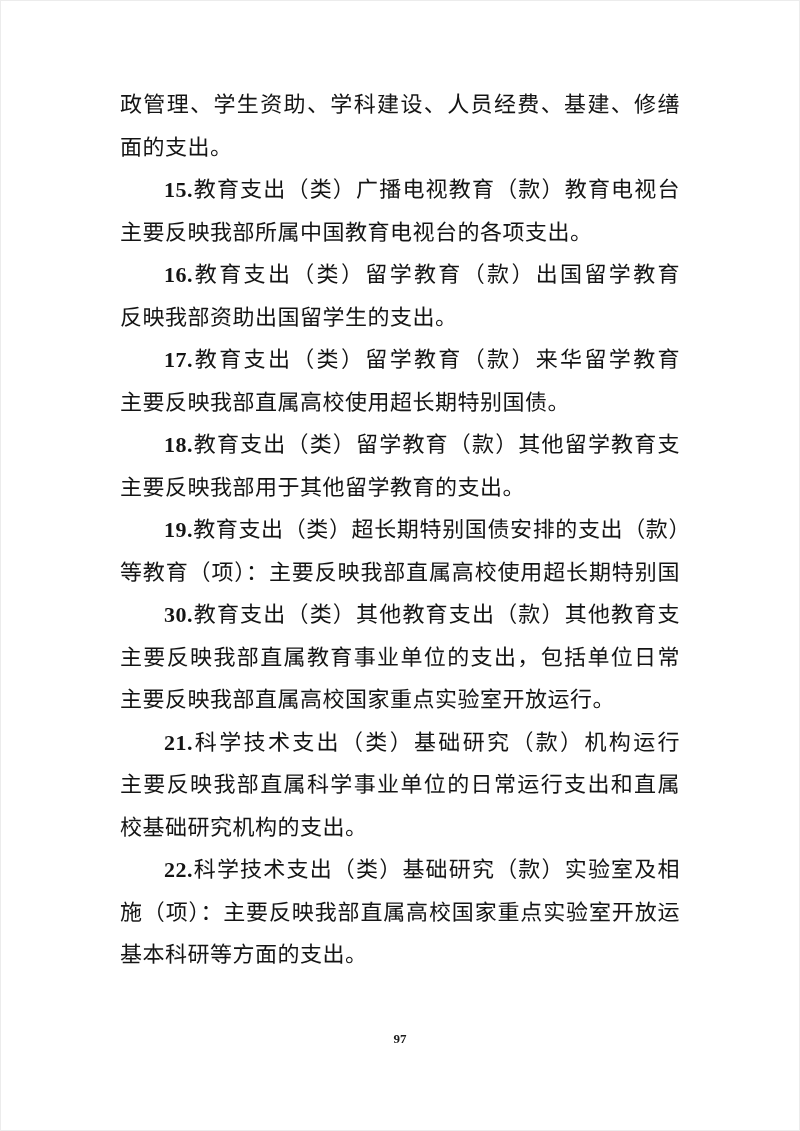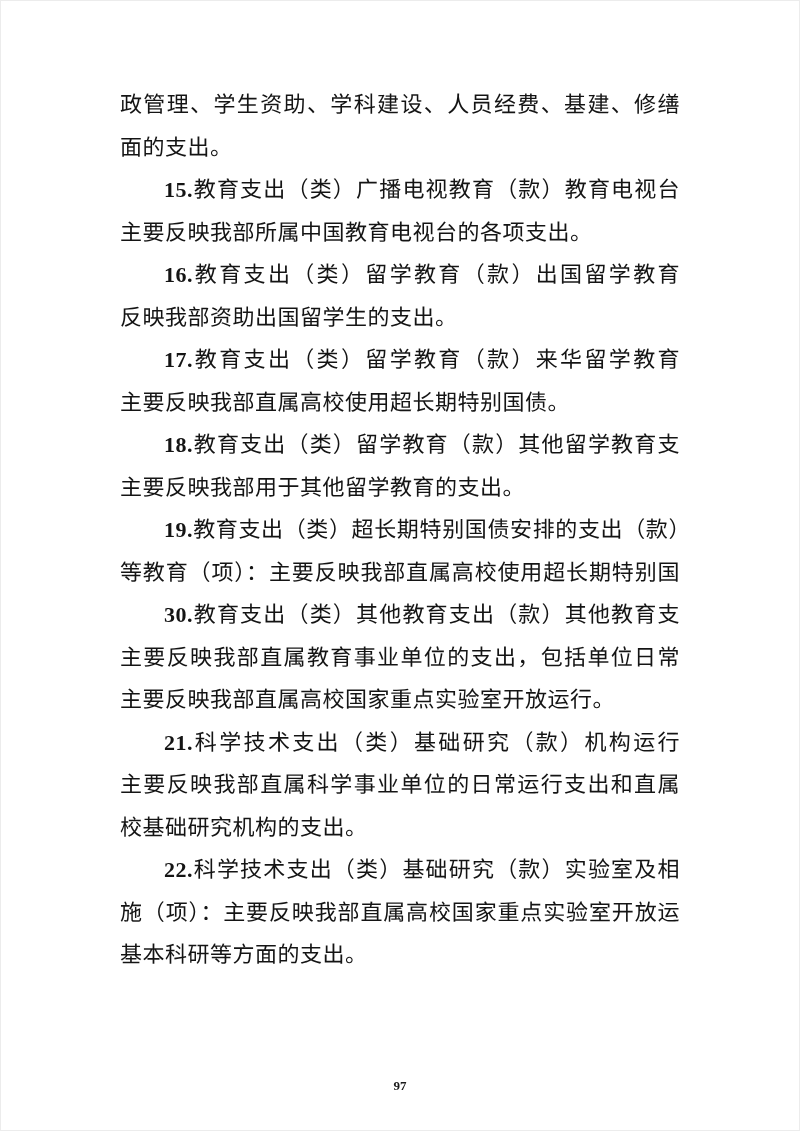--- a/index.html
+++ b/index.html
@@ -42,21 +42,20 @@
   }
   .page-number{
     position:absolute;
     top:1031px;
     left:0;
     width:100%;
     text-align:center;
     font-size:13px;
     font-weight:bold;
     color:#1a1a1a;
-    margin-top:47px;
   }
 </style>
 </head>
 <body>
 
 <div class="page">
   <div class="text-block">
       <div class="para">
         <div class="line fill">政管理、学生资助、学科建设、人员经费、基建、修缮等方</div>
         <div class="line">面的支出。</div>

